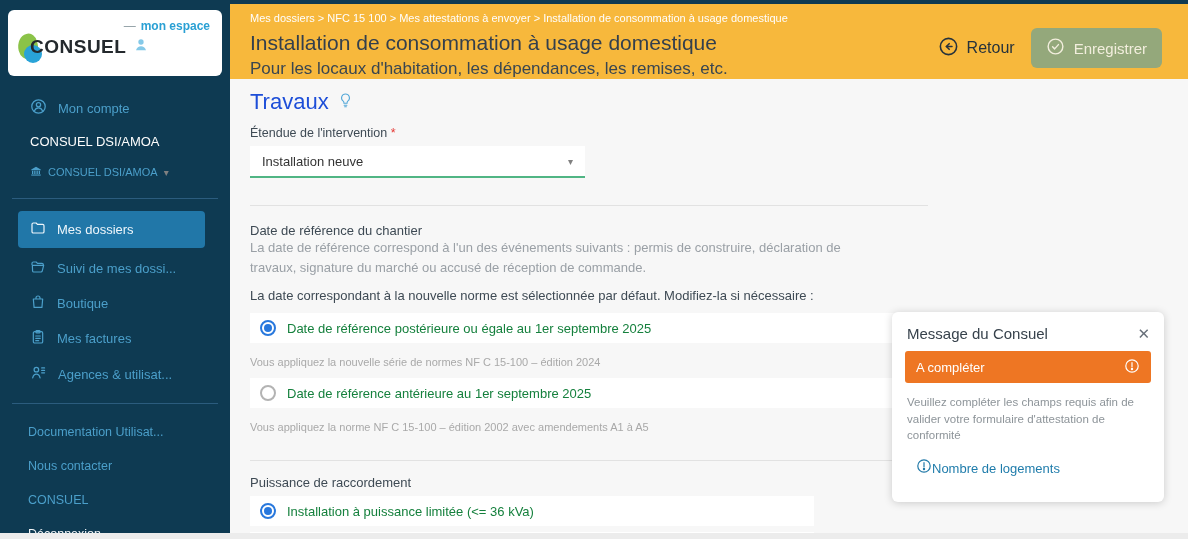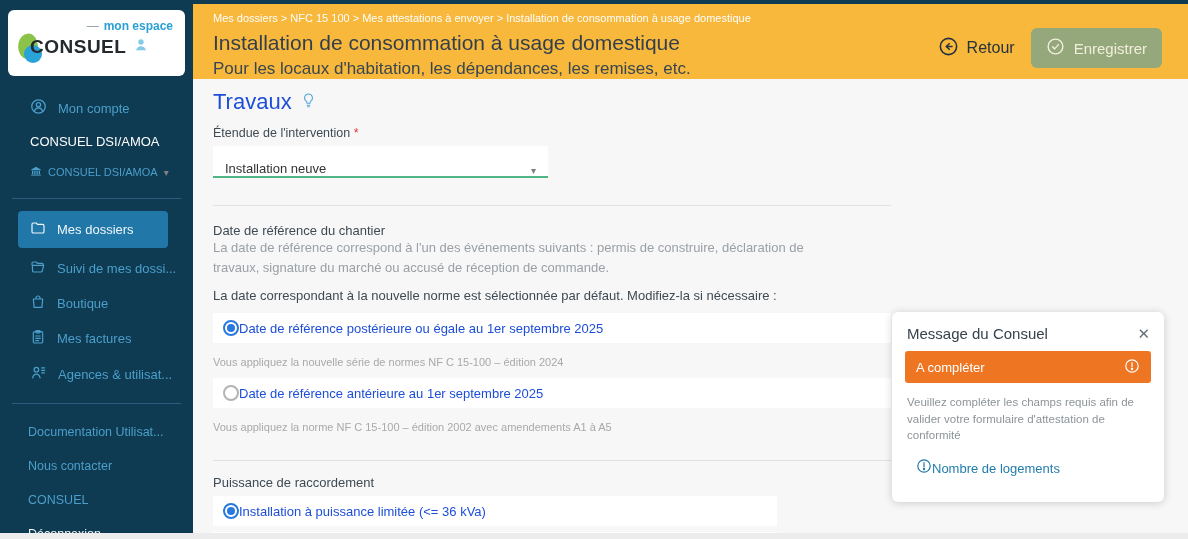--- a/index.html
+++ b/index.html
@@ -6,21 +6,21 @@
   html,body { background:#ffffff; }
   body { font-family:"Liberation Sans", sans-serif; }
 
   .app { position:relative; width:1188px; height:539px; display:flex; background:#f7f7f7; overflow:hidden; }
 
   
   .top-strip    { position:absolute; top:0; left:0; right:0; height:4px; background:#0e3a52; z-index:30; }
   .bottom-strip { position:absolute; bottom:0; left:0; right:0; height:6px; background:#ececec; z-index:30; }
 
   
-  .sidebar { width:193px; flex-shrink:0; background:#0e3a52; position:relative; z-index:2; }
+  .sidebar { width:230px; flex-shrink:0; background:#0e3a52; position:relative; z-index:2; }
   .logo-card { margin:10px 8px 0; height:66px; background:#fff; border-radius:6px; padding:9px 12px 0 10px; position:relative; }
   .logo-top { text-align:right; font-size:12px; font-weight:bold; color:#2aa0d4; }
   .logo-dash { color:#8a9aa0; font-weight:normal; letter-spacing:-1px; margin-right:6px; }
   .logo-main { position:relative; margin-top:3px; padding-left:12px; display:flex; align-items:center; }
   .blob-green { position:absolute; left:0; top:-2px; width:20px; height:25px; background:#8bc348; border-radius:60% 40% 55% 45%; transform:rotate(-14deg); }
   .blob-blue  { position:absolute; left:6px; top:9px; width:18px; height:18px; background:#29a3d8; border-radius:50%; }
   .logo-text { position:relative; font-weight:bold; font-size:19px; color:#24292d; letter-spacing:.5px; }
   .logo-person { margin-left:7px; position:relative; }
 
   .side-nav { padding-top:15px; }
@@ -42,27 +42,27 @@
   .page-subtitle { font-size:17px; color:#3a4650; margin-top:4px; }
   .topbar-right { display:flex; align-items:center; gap:16px; margin-top:16px; align-self:flex-start; }
   .back-btn { display:flex; align-items:center; gap:8px; font-size:16px; color:#25323c; cursor:pointer; }
   .save-btn { display:flex; align-items:center; gap:9px; background:#94a87b; color:#f2eedd; font-size:15px; padding:9px 15px; border-radius:6px; cursor:pointer; }
 
   
   .content { flex:1; position:relative; padding:10px 0 0 20px; background:#f7f7f7; }
   .section-heading { display:flex; align-items:center; gap:9px; font-size:22px; font-weight:500; color:#1d4ed8; }
   .field-label { font-size:12.5px; color:#3e4a54; margin-top:11px; }
   .req { color:#e53935; }
-  .select-box { width:335px; height:32px; background:#fff; border-bottom:2px solid #50b584; display:flex; align-items:flex-end; justify-content:space-between; padding:0 12px; font-size:13px; color:#333; margin-top:6px; cursor:pointer; }
+  .select-box { width:335px; height:32px; background:#fff; border-bottom:2px solid #50b584; display:flex; align-items:center; justify-content:space-between; padding:0 12px; font-size:13px; color:#333; margin-top:6px; cursor:pointer; }
   .chev { color:#808080; font-size:10px; }
   .divider { width:678px; height:1px; background:#e2e2e2; margin-top:27px; }
   .block-title { font-size:13px; color:#3e4a54; margin-top:17px; }
   .desc { font-size:13px; color:#9aa0a6; line-height:1.5; max-width:640px; }
   .instruction { font-size:13px; color:#3e4a54; margin-top:11px; }
-  .radio-row { width:678px; height:30px; background:#fff; display:flex; align-items:center; padding-left:10px; margin-top:10px; font-size:13px; color:#1d4ed8; cursor:pointer; }
+  .radio-row { width:678px; height:30px; background:#fff; display:flex; align-items:center; gap:11px; padding-left:10px; margin-top:10px; font-size:13px; color:#15803d; cursor:pointer; }
   .radio-row.narrow { width:564px; margin-top:6px; }
   .radio { width:16px; height:16px; border-radius:50%; position:relative; flex-shrink:0; }
   .radio.sel { border:2px solid #2878dd; }
   .radio.sel::after { content:""; position:absolute; inset:2px; background:#2878dd; border-radius:50%; }
   .radio.unsel { border:2px solid #b3b3b3; }
   .helper { font-size:11px; color:#a9a9a9; margin-top:13px; }
   .power-title { margin-top:14px; }
 
   
   .msg-card { position:absolute; top:233px; right:24px; width:272px; height:190px; background:#fff; border-radius:6px; box-shadow:0 1px 8px rgba(0,0,0,.18); z-index:5; }

